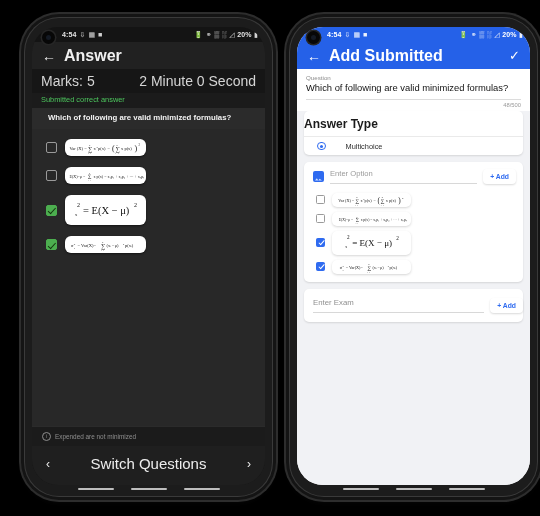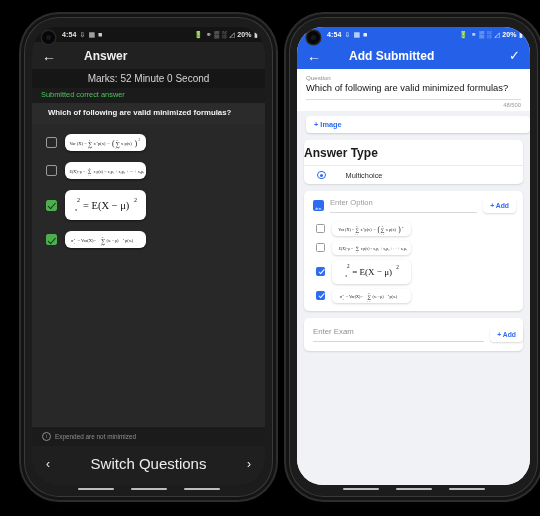--- a/index.html
+++ b/index.html
@@ -36,27 +36,27 @@
   .sb-right{display:flex;align-items:center;gap:2.5px;}
   .sb-time{font-size:7px;font-weight:bold;}
   .ico{display:inline-block;opacity:.92;font-size:7px;line-height:1;}
   .sb-batt{font-size:7px;font-weight:bold;}
 
   
   .appbar{height:27px;flex:0 0 27px;display:flex;align-items:center;padding:0 10px;}
   .appbar.dark{background:#212121;color:#f0f0f0;}
   .appbar.blue{background:#2561e8;color:#fff;}
   .appbar .back{font-size:14px;line-height:1;width:18px;cursor:pointer;}
-  .appbar .title{font-size:12px;font-weight:bold;margin-left:24px;flex:1;}
+  .appbar .title{font-size:16px;font-weight:bold;margin-left:4px;flex:1;}
   .appbar .check{font-size:13px;line-height:1;cursor:pointer;}
 
   
   .l-body{flex:1;display:flex;flex-direction:column;background:#1b1b1b;min-height:0;}
-  .marks-row{display:flex;align-items:center;justify-content:center;
-             padding:4px 9px;background:#161616;color:#d5d5d5;font-size:10px;}
+  .marks-row{display:flex;align-items:center;justify-content:space-between;
+             padding:4px 9px;background:#161616;color:#d5d5d5;font-size:14px;}
   .status-line{padding:2px 9px 4px;color:#4cc55d;font-size:7.4px;background:#1b1b1b;}
   .q-title{padding:5px 9px 7px 16px;color:#f2f2f2;font-size:7.8px;font-weight:bold;background:#2b2b2b;}
   .opts{flex:1;background:#282828;padding:7px 0 0 0;overflow:hidden;}
   .opt{display:flex;align-items:center;gap:8px;padding:3px 10px 3px 14px;margin-bottom:5px;}
   .cb{width:11px;height:11px;flex:0 0 11px;border-radius:2px;border:1.3px solid #9a9a9a;
       box-sizing:border-box;background:transparent;}
   .cb.on{background:#4cae4f;border-color:#4cae4f;position:relative;}
   .cb.on:after{content:"";position:absolute;left:3px;top:.5px;width:3px;height:6.5px;
       border:solid #14360f;border-width:0 1.6px 1.6px 0;transform:rotate(42deg);}
   .fimg{background:#fff;border-radius:6px;display:flex;align-items:center;justify-content:center;
@@ -273,21 +273,20 @@
 
       <div class="r-body">
 
         <div class="q-card">
           <div class="q-label">Question</div>
           <div class="q-text">Which of following are valid minimized formulas?</div>
           <div class="q-underline"></div>
           <div class="q-count">48/500</div>
         </div>
 
-        <div class="img-btn">+ Image</div>
 
         <div class="card">
           <div class="sec-head">Answer Type</div>
           <div class="radio-row">
             <span class="rd on"></span>
             <span>Multichoice</span>
           </div>
         </div>
 
         <div class="card">

